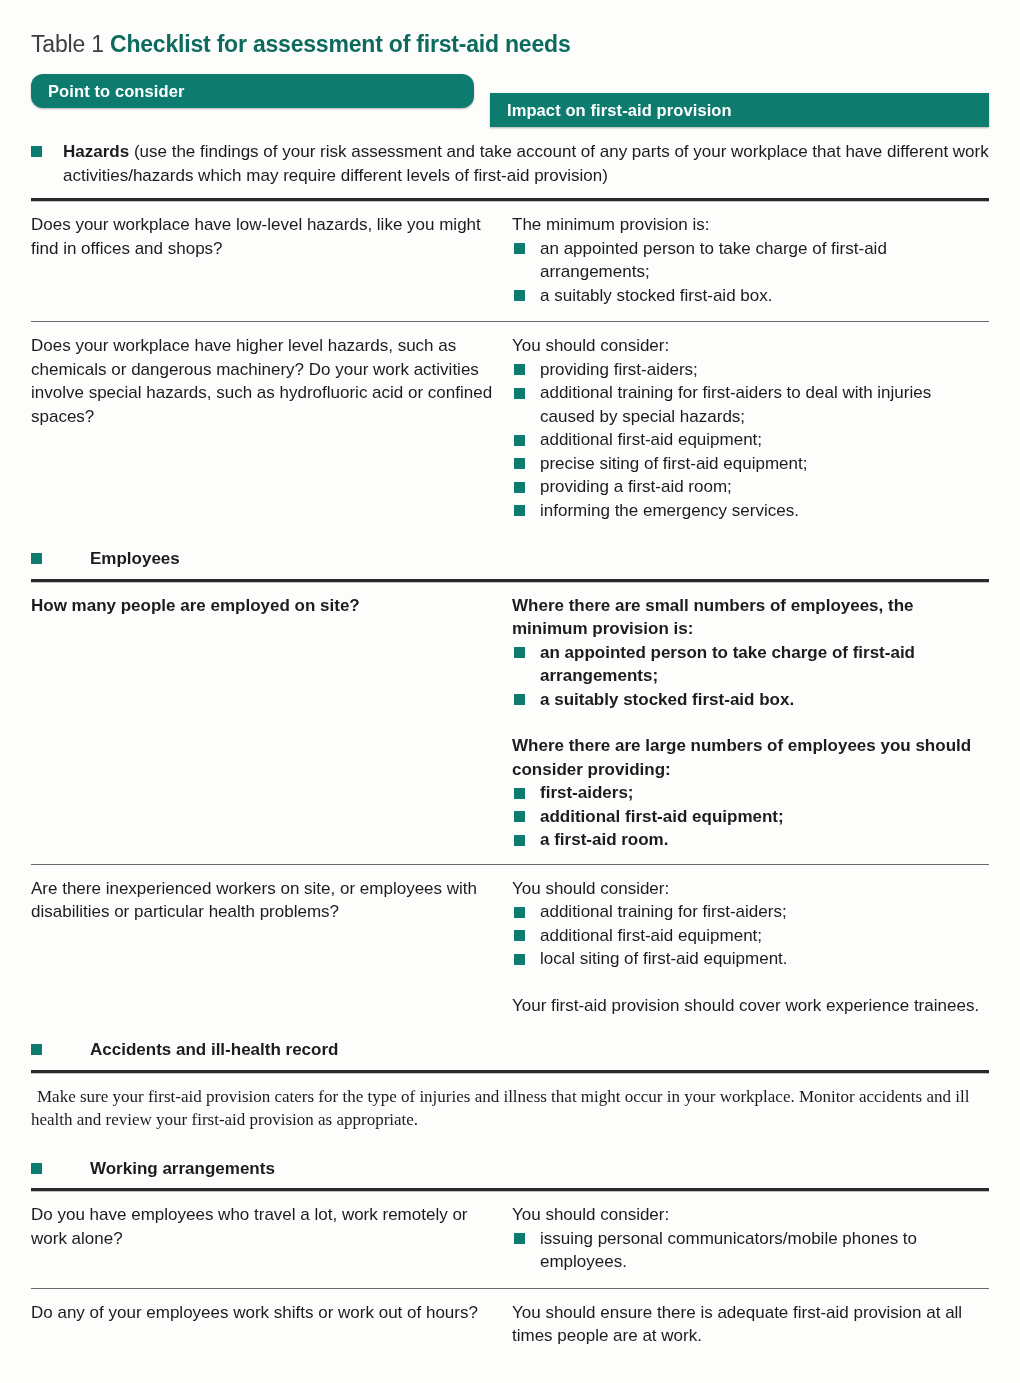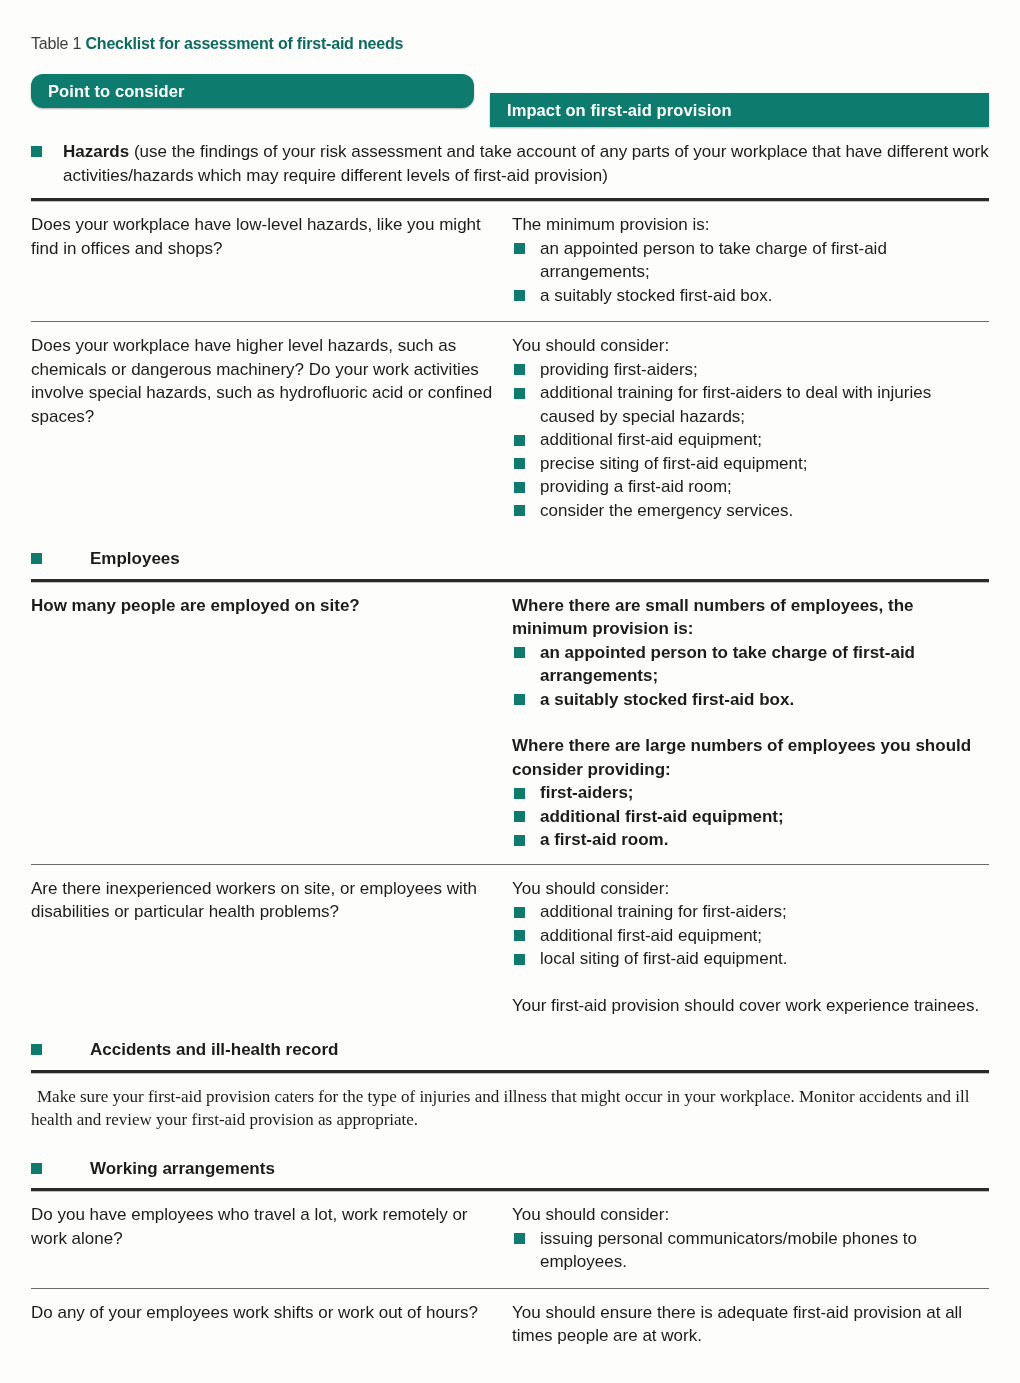--- a/index.html
+++ b/index.html
@@ -20,21 +20,21 @@
     width: 1020px;
     min-height: 1383px;
     box-sizing: border-box;
     padding: 0;
     background: #fdfdfc;
   }
 
   
   .title-row {
     padding: 30px 0 0 31px;
-    font-size: 16px;
+    font-size: 23px;
     line-height: 28px;
     letter-spacing: -0.2px;
   }
   .title-label {
     color: #3e3e3e;
     font-weight: 400;
   }
   .title-main {
     color: #0c6b5e;
     font-weight: 700;
@@ -209,21 +209,21 @@
         <p class="qtext">Does your workplace have higher level hazards, such as chemicals or dangerous machinery? Do your work activities involve special hazards, such as hydrofluoric acid or confined spaces?</p>
       </div>
       <div class="col-right">
         <p class="atext">You should consider:</p>
         <ul class="blist">
           <li>providing first-aiders;</li>
           <li>additional training for first-aiders to deal with injuries caused by special hazards;</li>
           <li>additional first-aid equipment;</li>
           <li>precise siting of first-aid equipment;</li>
           <li>providing a first-aid room;</li>
-          <li>consider the emergency services.</li>
+          <li>informing the emergency services.</li>
         </ul>
       </div>
     </div>
 
     <div class="section-row compact">
       <div class="sq"></div>
       <div class="section-text">
         <b>Employees</b>
       </div>
     </div>

